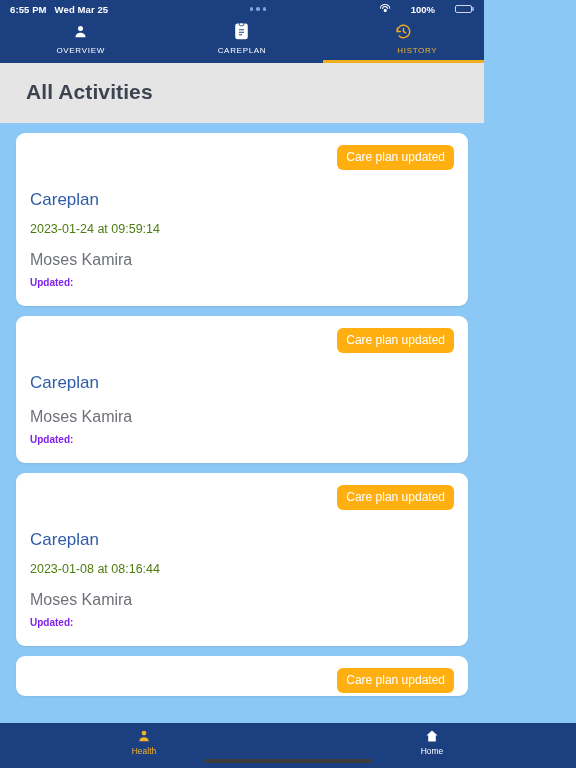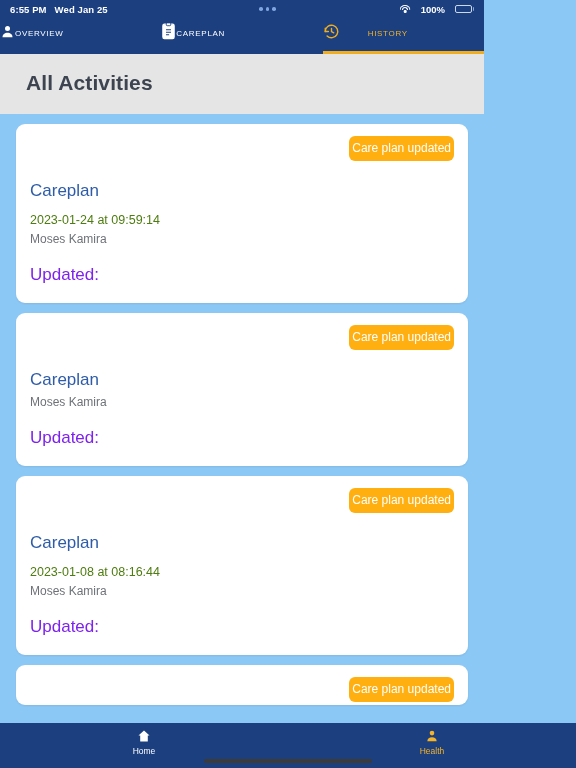--- a/index.html
+++ b/index.html
@@ -13,21 +13,21 @@
 
   
   .statusbar {
     height:18px; background:#1C3F80; color:#fff;
     display:flex; align-items:center; justify-content:space-between;
     padding:0 10px; font-size:9.5px; font-weight:600; flex:0 0 auto;
   }
   .sb-left { display:flex; gap:8px; align-items:center; letter-spacing:.1px; }
   .sb-center { display:flex; gap:3px; align-items:center; margin-left:28px; }
   .sb-dot { width:3.5px; height:3.5px; border-radius:50%; background:#7FA6DE; }
-  .sb-right { display:flex; gap:10px; align-items:center; }
+  .sb-right { display:flex; gap:20px; }
   .wifi-ico { display:inline-block; width:11px; height:9px; position:relative; }
   .wifi-ico i {
     position:absolute; left:50%; transform:translateX(-50%);
     border:1.2px solid #fff; border-bottom:none;
     border-radius:50% 50% 0 0 / 100% 100% 0 0;
   }
   .wifi-ico i:nth-child(1){ width:11px; height:5px; top:0; }
   .wifi-ico i:nth-child(2){ width:6px; height:3px; top:2.5px; }
   .wifi-ico i:nth-child(3){ width:2.6px; height:2.6px; top:5.6px; border-radius:50%; background:#fff; border:none; }
   .batt { display:inline-flex; align-items:center; }
@@ -36,21 +36,21 @@
   .batt-cap { width:1.5px; height:3.5px; background:#8fa8cc; border-radius:0 1px 1px 0; margin-left:.5px; }
 
   
   .appbar { background:#1C3F80; flex:0 0 auto; }
   .appbar-title {
     text-align:center; color:#fff; font-size:15px; font-weight:400;
     padding:8px 0 11px;
   }
   .tabs { display:flex; }
   .tab {
-    flex:1; display:flex; flex-direction:row; align-items:center;
+    flex:1; display:flex; flex-direction:column; align-items:center;
     padding:3px 0 5px; cursor:pointer; position:relative;
   }
   .tab .tab-ico { height:20px; display:flex; align-items:center; justify-content:center; margin-bottom:5px; }
   .tab .tab-label { font-size:8px; letter-spacing:.7px; color:#fff; font-weight:400; }
   .tab.active .tab-label { color:#F5B325;margin-left:28px; }
   .tab-underline { height:3px; background:transparent; width:100%; position:absolute; bottom:-3px; left:0; }
   .tab.active .tab-underline { background:#F0AE1E; }
   .tabs-wrap { position:relative; padding-bottom:3px; }
 
   
@@ -65,28 +65,28 @@
     overflow:hidden; position:relative;
   }
   .card {
     background:#fff; border-radius:9px; margin-bottom:10px;
     padding:12px 14px 18px; position:relative;
     box-shadow:0 1px 2px rgba(0,0,0,.07);
   }
   .badge-row { display:flex; justify-content:flex-end; }
   .badge {
     background:#FFAF0F; color:#fff; font-size:12px;
-    border-radius:6px; padding:6px 3px 7px; line-height:1; cursor:pointer;
+    border-radius:6px; padding:6px 9px 7px; line-height:1; cursor:pointer;
   }
   .card-title {
     color:#2E5CA8; font-size:17px; font-weight:400; margin-top:20px; cursor:pointer;
   }
   .card-date { color:#4d7c0f; font-size:12.5px; margin-top:12px; }
-  .card-person { color:#6E7278; font-size:12px; margin-top:5px; }
-  .card-updated { color:#7E22EE; font-size:17px; margin-top:19px; }
+  .card-person { color:#6E7278; font-size:16px; margin-top:15px; }
+  .card-updated { color:#7E22EE; font-size:10px; margin-top:8px;font-weight:bold; }
 
   
   .card.partial { padding-bottom:0; height:40px; overflow:hidden; }
 
   
   .bottomnav {
     position:absolute; left:0; bottom:0; width:576px; height:45px;
     background:#1C3F80; display:flex; align-items:flex-start;
     padding-top:5px; z-index:5;
   }
@@ -103,21 +103,21 @@
   }
 </style>
 </head>
 <body>
 
 <div id="app">
 
   <div class="statusbar">
     <div class="sb-left">
       <span>6:55 PM</span>
-      <span>Wed Jan 25</span>
+      <span>Wed Mar 25</span>
     </div>
     <div class="sb-center">
       <span class="sb-dot"></span>
         <span class="sb-dot"></span>
         <span class="sb-dot"></span>
     </div>
     <div class="sb-right">
       <span class="wifi-ico">
           <i></i>
           <i></i>
@@ -214,36 +214,36 @@
     <div class="card partial">
       <div class="badge-row">
         <span class="badge">Care plan updated</span>
       </div>
     </div>
 
   </div>
 
   <div class="bottomnav">
 
-    <div class="bn-item">
-      <span class="bn-ico">
-        <svg width="14" height="14" viewBox="0 0 24 24" fill="#ffffff">
-          <path d="M12 2.5 2.5 11h3v10.5h13V11h3z"></path>
-        </svg>
-      </span>
-      <span class="bn-label">Home</span>
-    </div>
-
     <div class="bn-item active">
       <span class="bn-ico">
         <svg width="14" height="14" viewBox="0 0 24 24" fill="#F5B325">
           <circle cx="12" cy="7" r="4"></circle>
           <path d="M4 21c0-4.4 3.6-7 8-7s8 2.6 8 7z"></path>
         </svg>
       </span>
       <span class="bn-label">Health</span>
     </div>
 
+    <div class="bn-item">
+      <span class="bn-ico">
+        <svg width="14" height="14" viewBox="0 0 24 24" fill="#ffffff">
+          <path d="M12 2.5 2.5 11h3v10.5h13V11h3z"></path>
+        </svg>
+      </span>
+      <span class="bn-label">Home</span>
+    </div>
+
 
     <div class="home-indicator"></div>
   </div>
 
 </div>
 
 </body></html>

